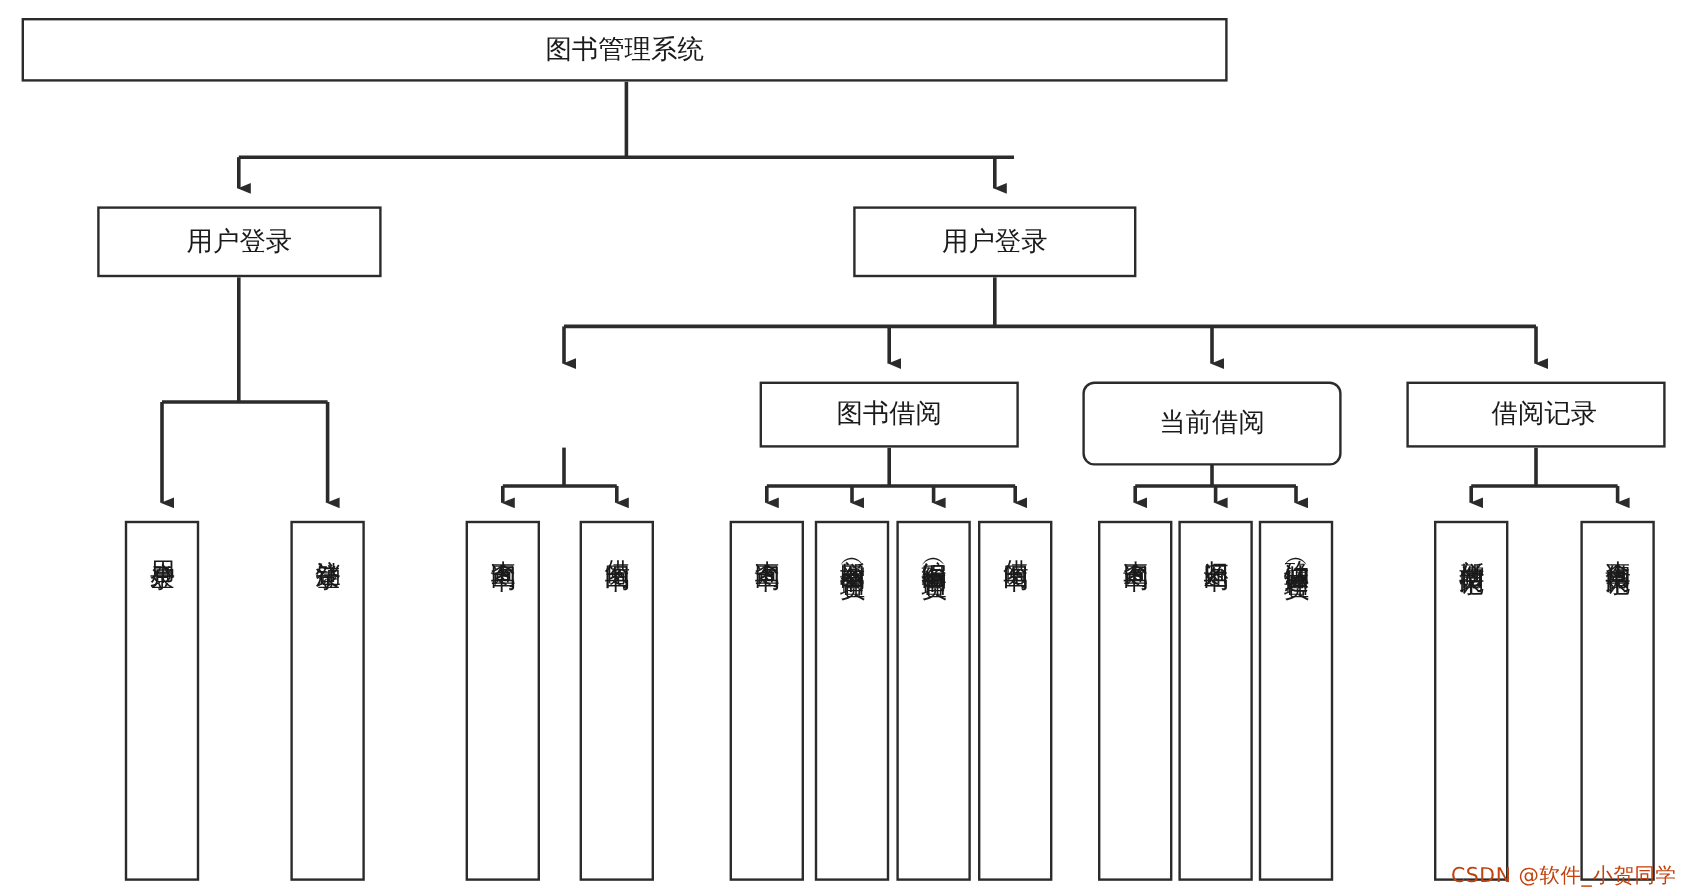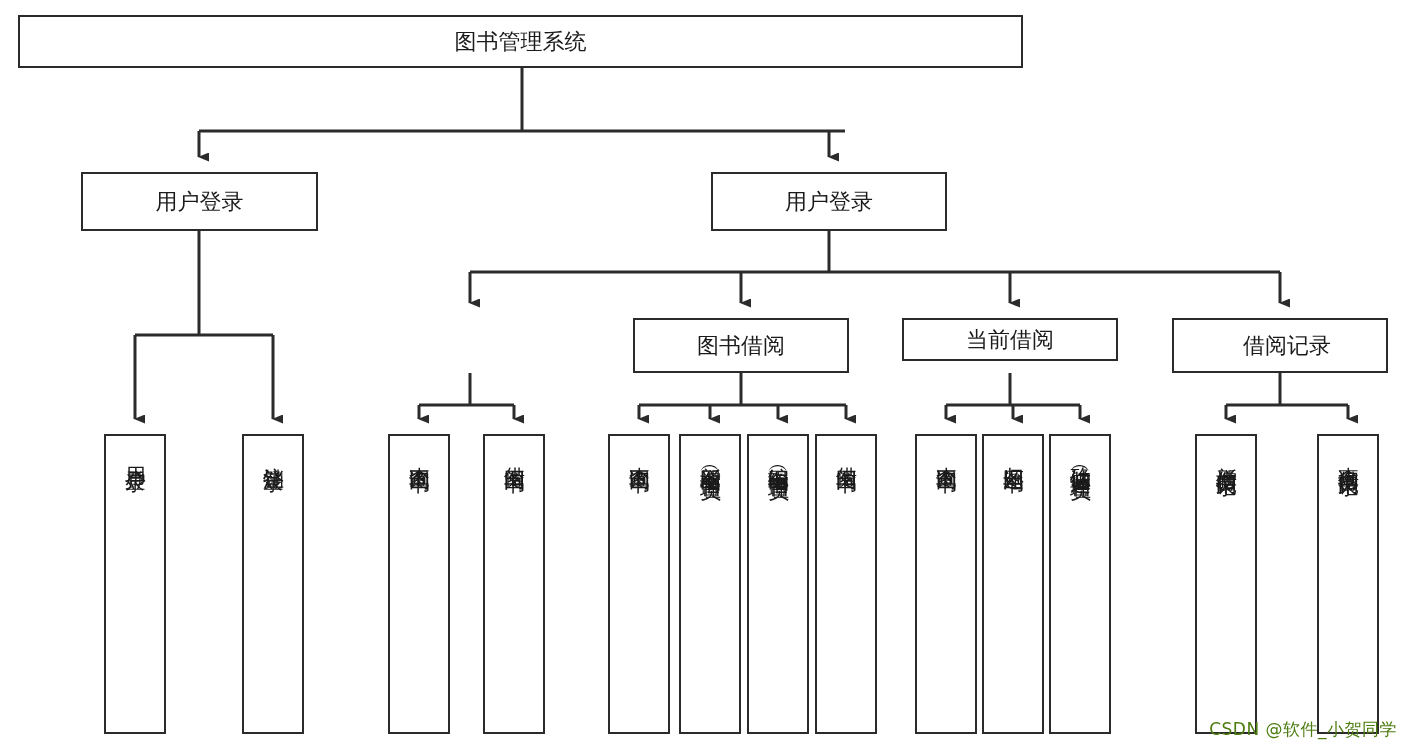--- a/index.html
+++ b/index.html
@@ -56,21 +56,21 @@
     text-orientation: upright;
     font-size: 21px;
     letter-spacing: 2px;
     line-height: 1;
   }
   .watermark {
     position: absolute;
     right: 8px;
     bottom: 6px;
     font-size: 17px;
-    color: #4d7c0f;
+    color: #c2410c;
     white-space: nowrap;
     letter-spacing: 0.5px;
   }
 </style>
 </head>
 <body>
 
 <div id="diagram-root">
 
   <svg id="diagram-svg" viewBox="0 0 1405 747" xmlns="http://www.w3.org/2000/svg">
@@ -131,21 +131,21 @@
   <div class="node horizontal" style="left:81px; top:172px; width:237px; height:59px;">
     <span class="node-label">用户登录</span>
   </div>
   <div class="node horizontal" style="left:711px; top:172px; width:236px; height:59px;">
     <span class="node-label">用户登录</span>
   </div>
 
   <div class="node horizontal" style="left:633px; top:318px; width:216px; height:55px;align-items:center;">
     <span class="node-label">图书借阅</span>
   </div>
-  <div class="node horizontal" style="left:902px; top:318px; width:216px; height:43px;">
+  <div class="node horizontal" style="left:902px; top:318px; width:216px; height:70px;border-radius:10px;">
     <span class="node-label">当前借阅</span>
   </div>
   <div class="node horizontal" style="left:1172px; top:318px; width:216px; height:55px;padding-left:14px;">
     <span class="node-label">借阅记录</span>
   </div>
 
   <div class="node vertical" style="left:104px; top:434px; width:62px; height:300px;">
     <span class="node-label">用户登录</span>
   </div>
   <div class="node vertical" style="left:242px; top:434px; width:62px; height:300px;">

